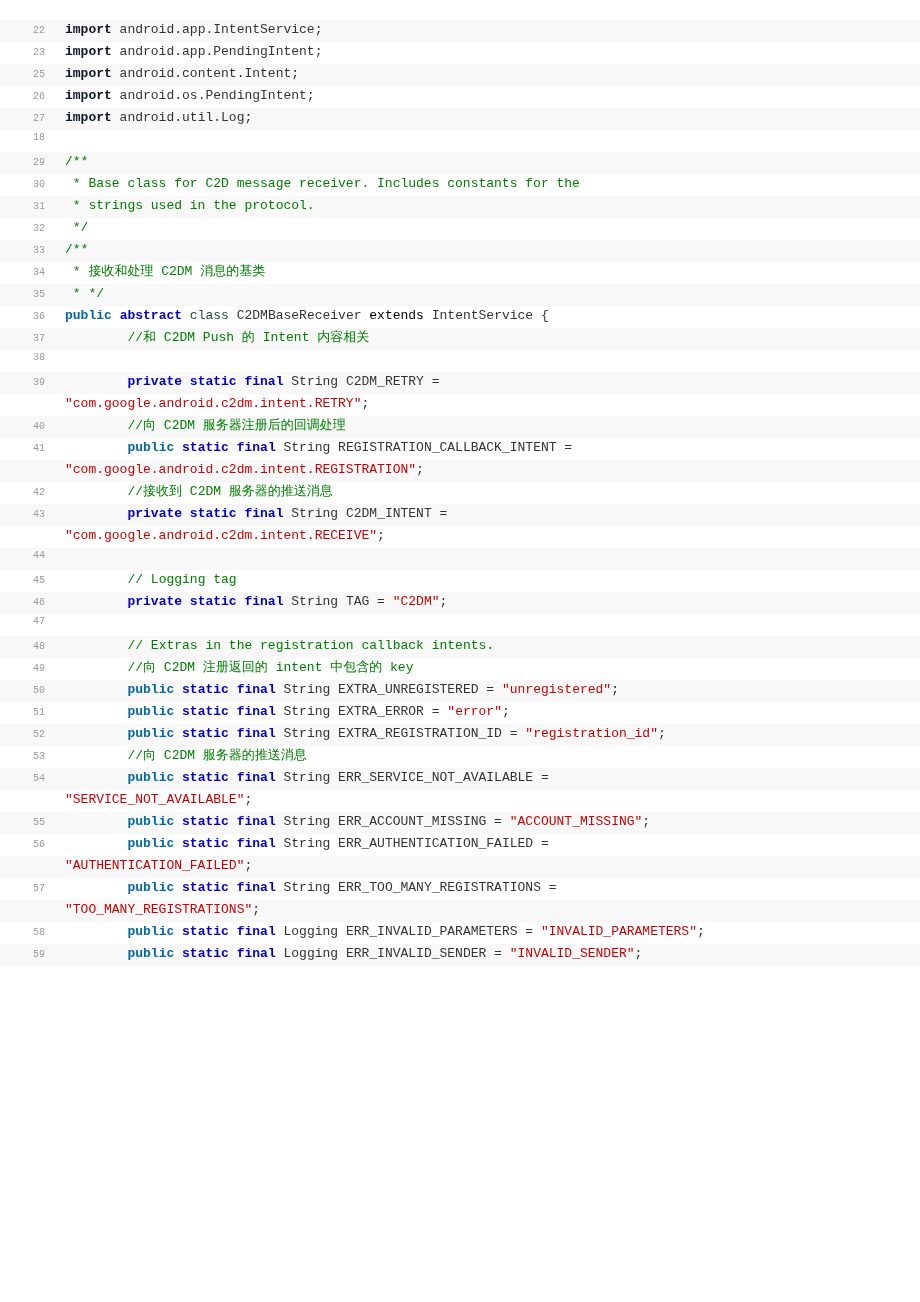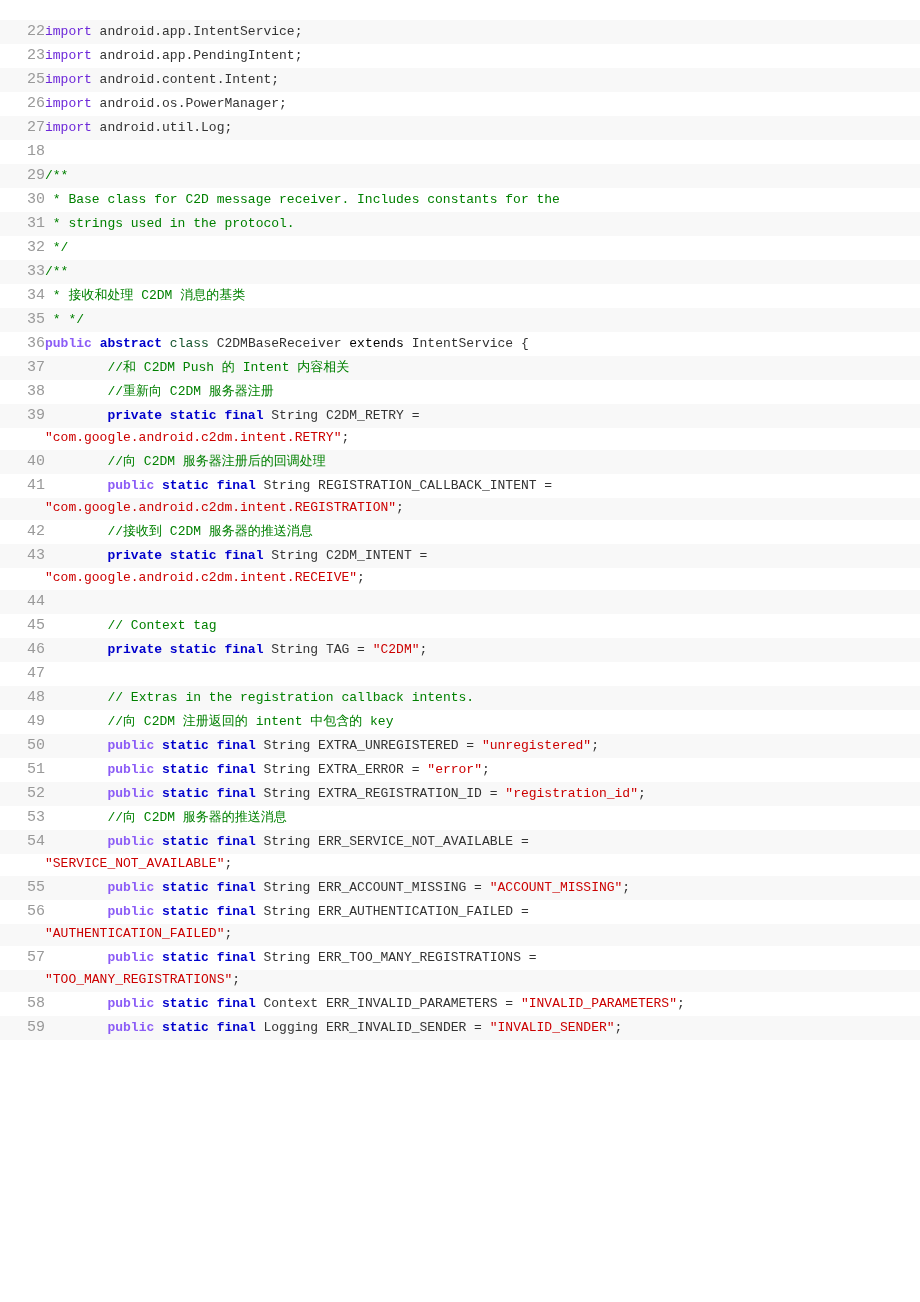--- a/index.html
+++ b/index.html
@@ -24,29 +24,30 @@
       background: #f8f8f8;
     }
     .code-line:nth-child(even) {
       background: #ffffff;
     }
     .line-num {
       color: #999;
       width: 35px;
       min-width: 35px;
       text-align: right;
+      margin-right: 20px;
       user-select: none;
-      font-size: 15px;
+      font-size: 10px;
     }
     .line-content {
       flex: 1;
       white-space: pre;
     }
-    .kw-import { color: #6d28d9; font-weight: normal; }
-    .kw-public { color: #8b5cf6; font-weight: bold; }
+    .kw-import { color: #0f172a; font-weight: bold; }
+    .kw-public { color: #0369a1; font-weight: bold; }
     .kw-abstract { color: #0000cc; font-weight: bold; }
     .kw-class { color: #14532d; font-weight: normal; }
     .kw-extends { color: #000000; font-weight: normal; }
     .kw-private { color: #0000cc; font-weight: bold; }
     .kw-static { color: #0000cc; font-weight: bold; }
     .kw-final { color: #0000cc; font-weight: bold; }
     .comment { color: #008000; }
     .string { color: #cc0000; }
     .normal { color: #333333; }
   </style>
@@ -61,21 +62,21 @@
     <div class="code-line">
       <span class="line-num">23</span>
       <span class="line-content"><span class="kw-import">import</span><span class="normal"> android.app.PendingIntent;</span></span>
     </div>
     <div class="code-line">
       <span class="line-num">25</span>
       <span class="line-content"><span class="kw-import">import</span><span class="normal"> android.content.Intent;</span></span>
     </div>
     <div class="code-line">
       <span class="line-num">26</span>
-      <span class="line-content"><span class="kw-import">import</span><span class="normal"> android.os.PowerManager;</span></span>
+      <span class="line-content"><span class="kw-import">import</span><span class="normal"> android.os.PendingIntent;</span></span>
     </div>
     <div class="code-line">
       <span class="line-num">27</span>
       <span class="line-content"><span class="kw-import">import</span><span class="normal"> android.util.Log;</span></span>
     </div>
     <div class="code-line">
       <span class="line-num">18</span>
       <span class="line-content"><span class="normal"></span></span>
     </div>
     <div class="code-line">
@@ -109,21 +110,20 @@
     <div class="code-line">
       <span class="line-num">36</span>
       <span class="line-content"><span class="kw-public">public</span><span class="normal"> </span><span class="kw-abstract">abstract</span><span class="normal"> </span><span class="kw-class">class</span><span class="normal"> C2DMBaseReceiver </span><span class="kw-extends">extends</span><span class="normal"> IntentService {</span></span>
     </div>
     <div class="code-line">
       <span class="line-num">37</span>
       <span class="line-content"><span class="normal">        </span><span class="comment">//和 C2DM Push 的 Intent 内容相关</span></span>
     </div>
     <div class="code-line">
       <span class="line-num">38</span>
-      <span class="line-content"><span class="normal">        </span><span class="comment">//重新向 C2DM 服务器注册</span></span>
     </div>
     <div class="code-line">
       <span class="line-num">39</span>
       <span class="line-content"><span class="normal">        </span><span class="kw-private">private</span><span class="normal"> </span><span class="kw-static">static</span><span class="normal"> </span><span class="kw-final">final</span><span class="normal"> String C2DM_RETRY =</span></span>
     </div>
     <div class="code-line">
       <span class="line-num"></span>
       <span class="line-content"><span class="string">"com.google.android.c2dm.intent.RETRY"</span><span class="normal">;</span></span>
     </div>
     <div class="code-line">
@@ -149,21 +149,21 @@
     <div class="code-line">
       <span class="line-num"></span>
       <span class="line-content"><span class="string">"com.google.android.c2dm.intent.RECEIVE"</span><span class="normal">;</span></span>
     </div>
     <div class="code-line">
       <span class="line-num">44</span>
       <span class="line-content"><span class="normal"></span></span>
     </div>
     <div class="code-line">
       <span class="line-num">45</span>
-      <span class="line-content"><span class="normal">        </span><span class="comment">// Context tag</span></span>
+      <span class="line-content"><span class="normal">        </span><span class="comment">// Logging tag</span></span>
     </div>
     <div class="code-line">
       <span class="line-num">46</span>
       <span class="line-content"><span class="normal">        </span><span class="kw-private">private</span><span class="normal"> </span><span class="kw-static">static</span><span class="normal"> </span><span class="kw-final">final</span><span class="normal"> String TAG = </span><span class="string">"C2DM"</span><span class="normal">;</span></span>
     </div>
     <div class="code-line">
       <span class="line-num">47</span>
       <span class="line-content"><span class="normal"></span></span>
     </div>
     <div class="code-line">
@@ -213,19 +213,19 @@
     <div class="code-line">
       <span class="line-num">57</span>
       <span class="line-content"><span class="normal">        </span><span class="kw-public">public</span><span class="normal"> </span><span class="kw-static">static</span><span class="normal"> </span><span class="kw-final">final</span><span class="normal"> String ERR_TOO_MANY_REGISTRATIONS =</span></span>
     </div>
     <div class="code-line">
       <span class="line-num"></span>
       <span class="line-content"><span class="string">"TOO_MANY_REGISTRATIONS"</span><span class="normal">;</span></span>
     </div>
     <div class="code-line">
       <span class="line-num">58</span>
-      <span class="line-content"><span class="normal">        </span><span class="kw-public">public</span><span class="normal"> </span><span class="kw-static">static</span><span class="normal"> </span><span class="kw-final">final</span><span class="normal"> Context ERR_INVALID_PARAMETERS = </span><span class="string">"INVALID_PARAMETERS"</span><span class="normal">;</span></span>
+      <span class="line-content"><span class="normal">        </span><span class="kw-public">public</span><span class="normal"> </span><span class="kw-static">static</span><span class="normal"> </span><span class="kw-final">final</span><span class="normal"> Logging ERR_INVALID_PARAMETERS = </span><span class="string">"INVALID_PARAMETERS"</span><span class="normal">;</span></span>
     </div>
     <div class="code-line">
       <span class="line-num">59</span>
       <span class="line-content"><span class="normal">        </span><span class="kw-public">public</span><span class="normal"> </span><span class="kw-static">static</span><span class="normal"> </span><span class="kw-final">final</span><span class="normal"> Logging ERR_INVALID_SENDER = </span><span class="string">"INVALID_SENDER"</span><span class="normal">;</span></span>
     </div>
   </div>
 
 </body></html>

